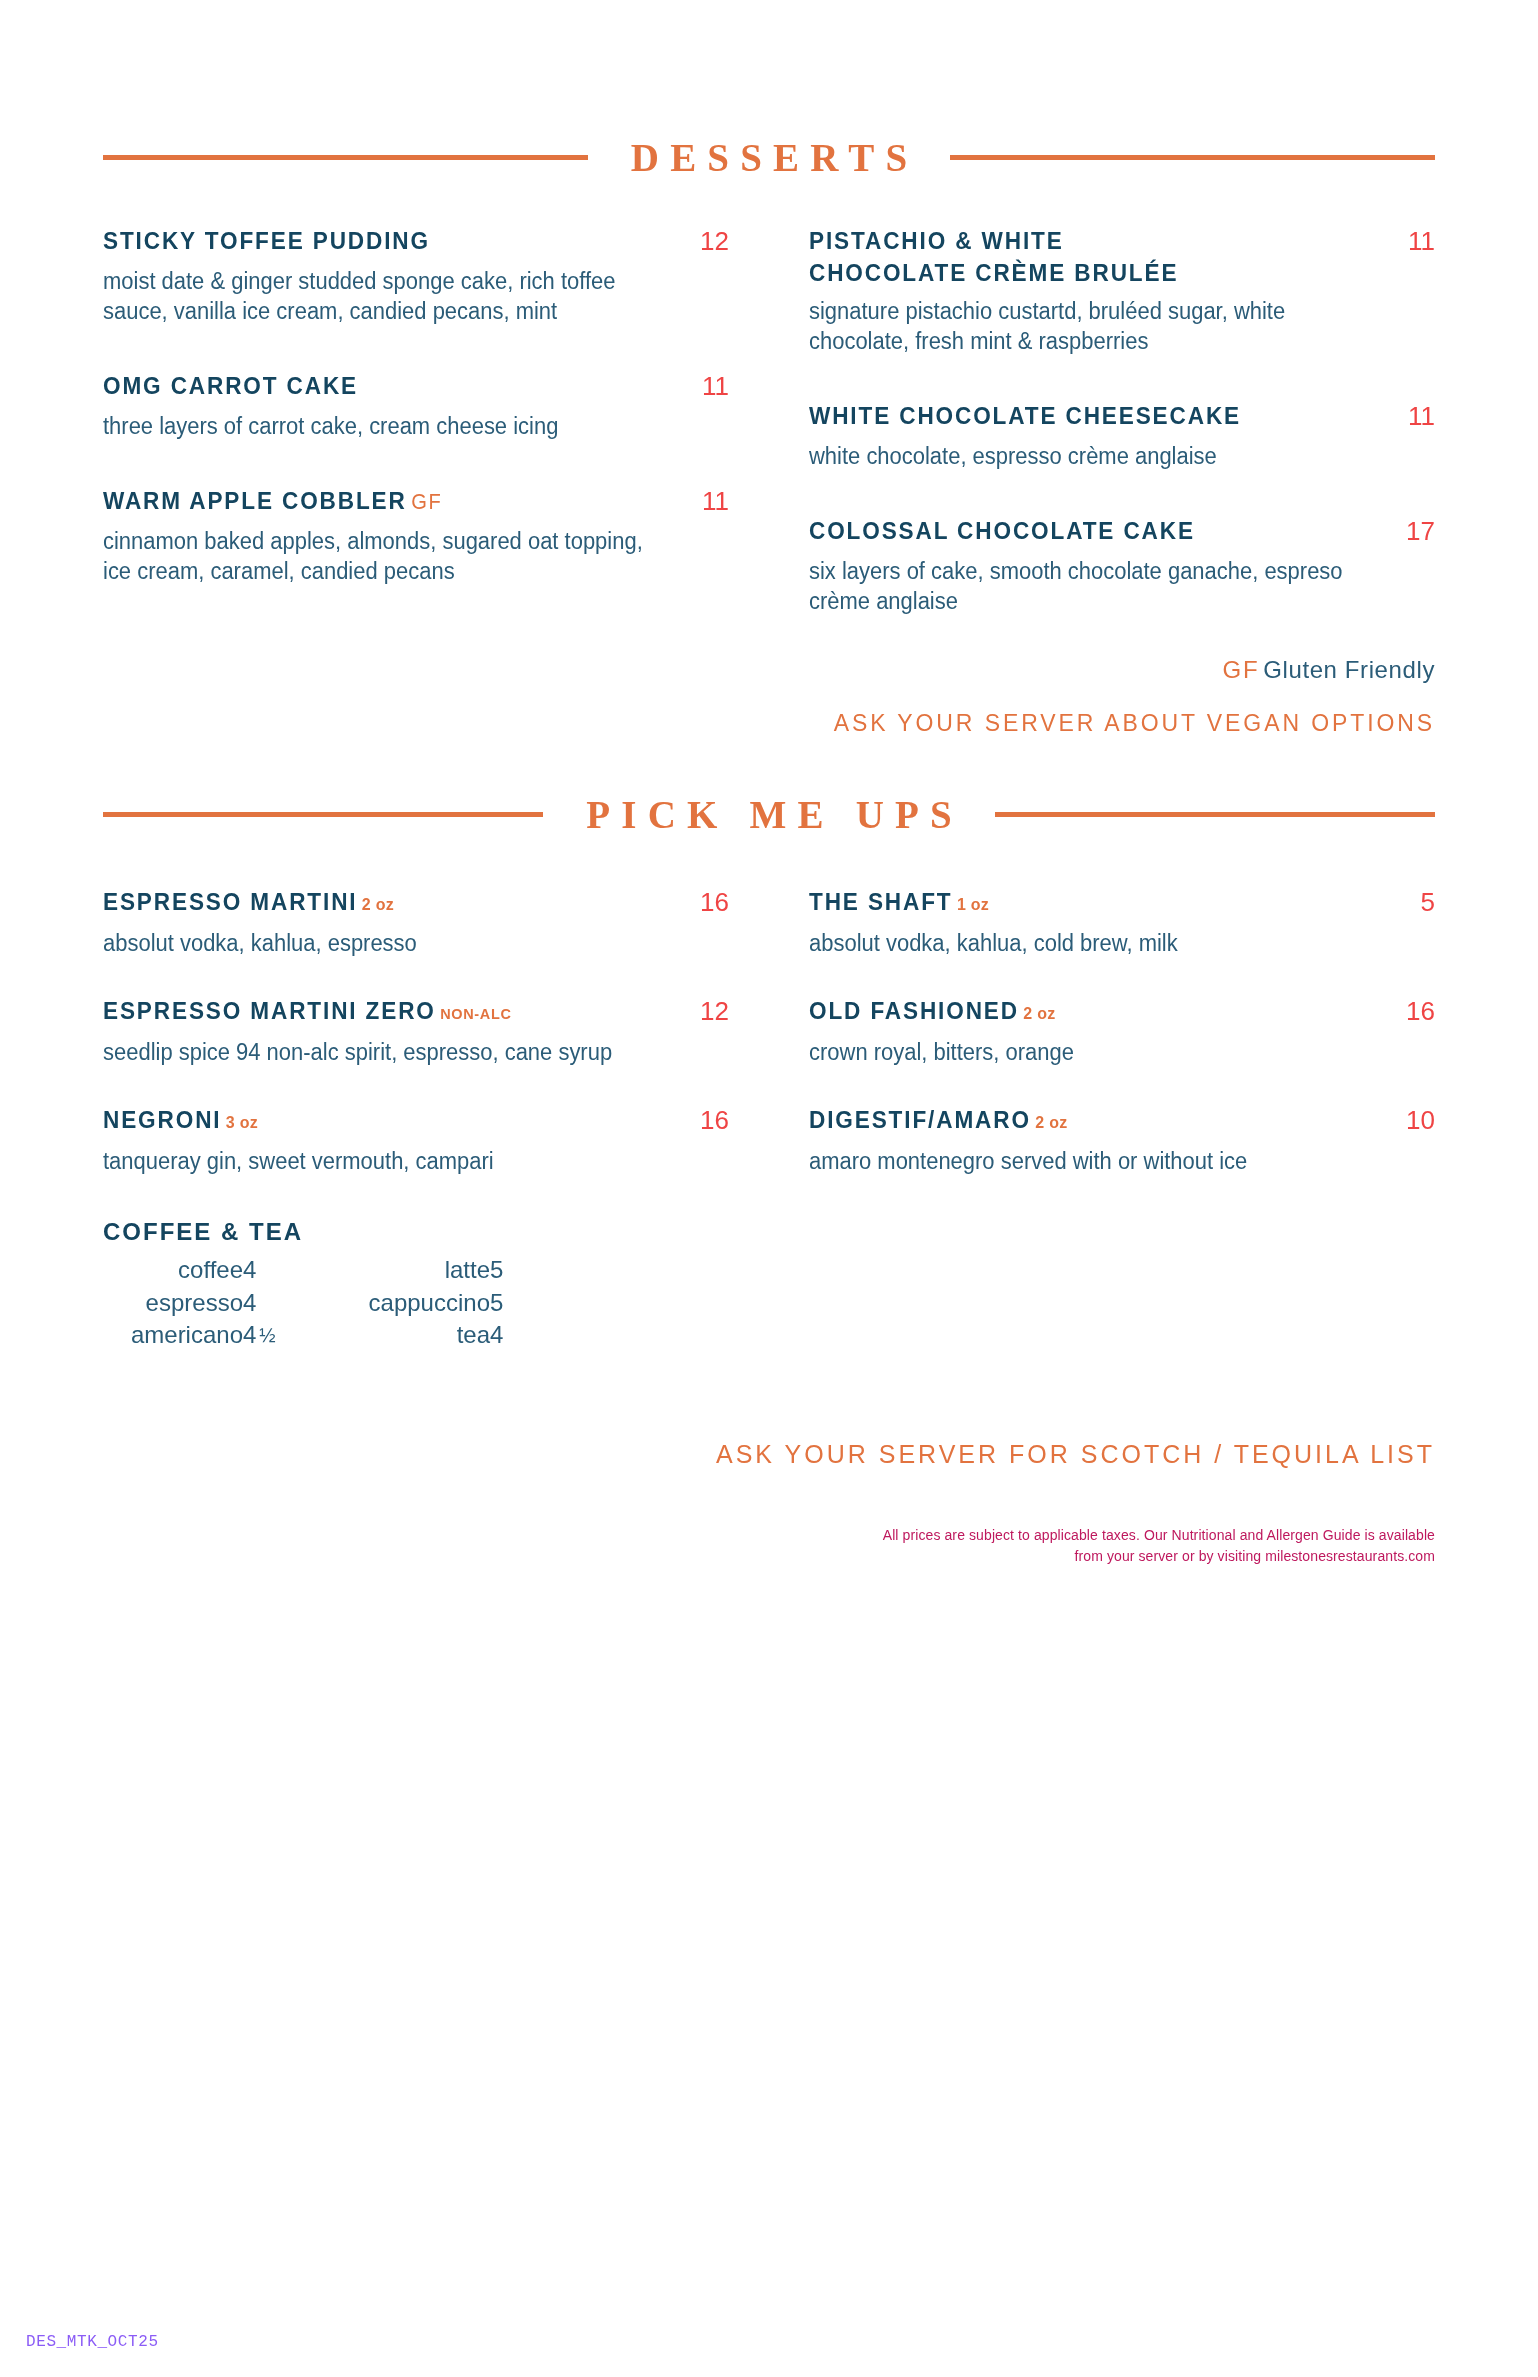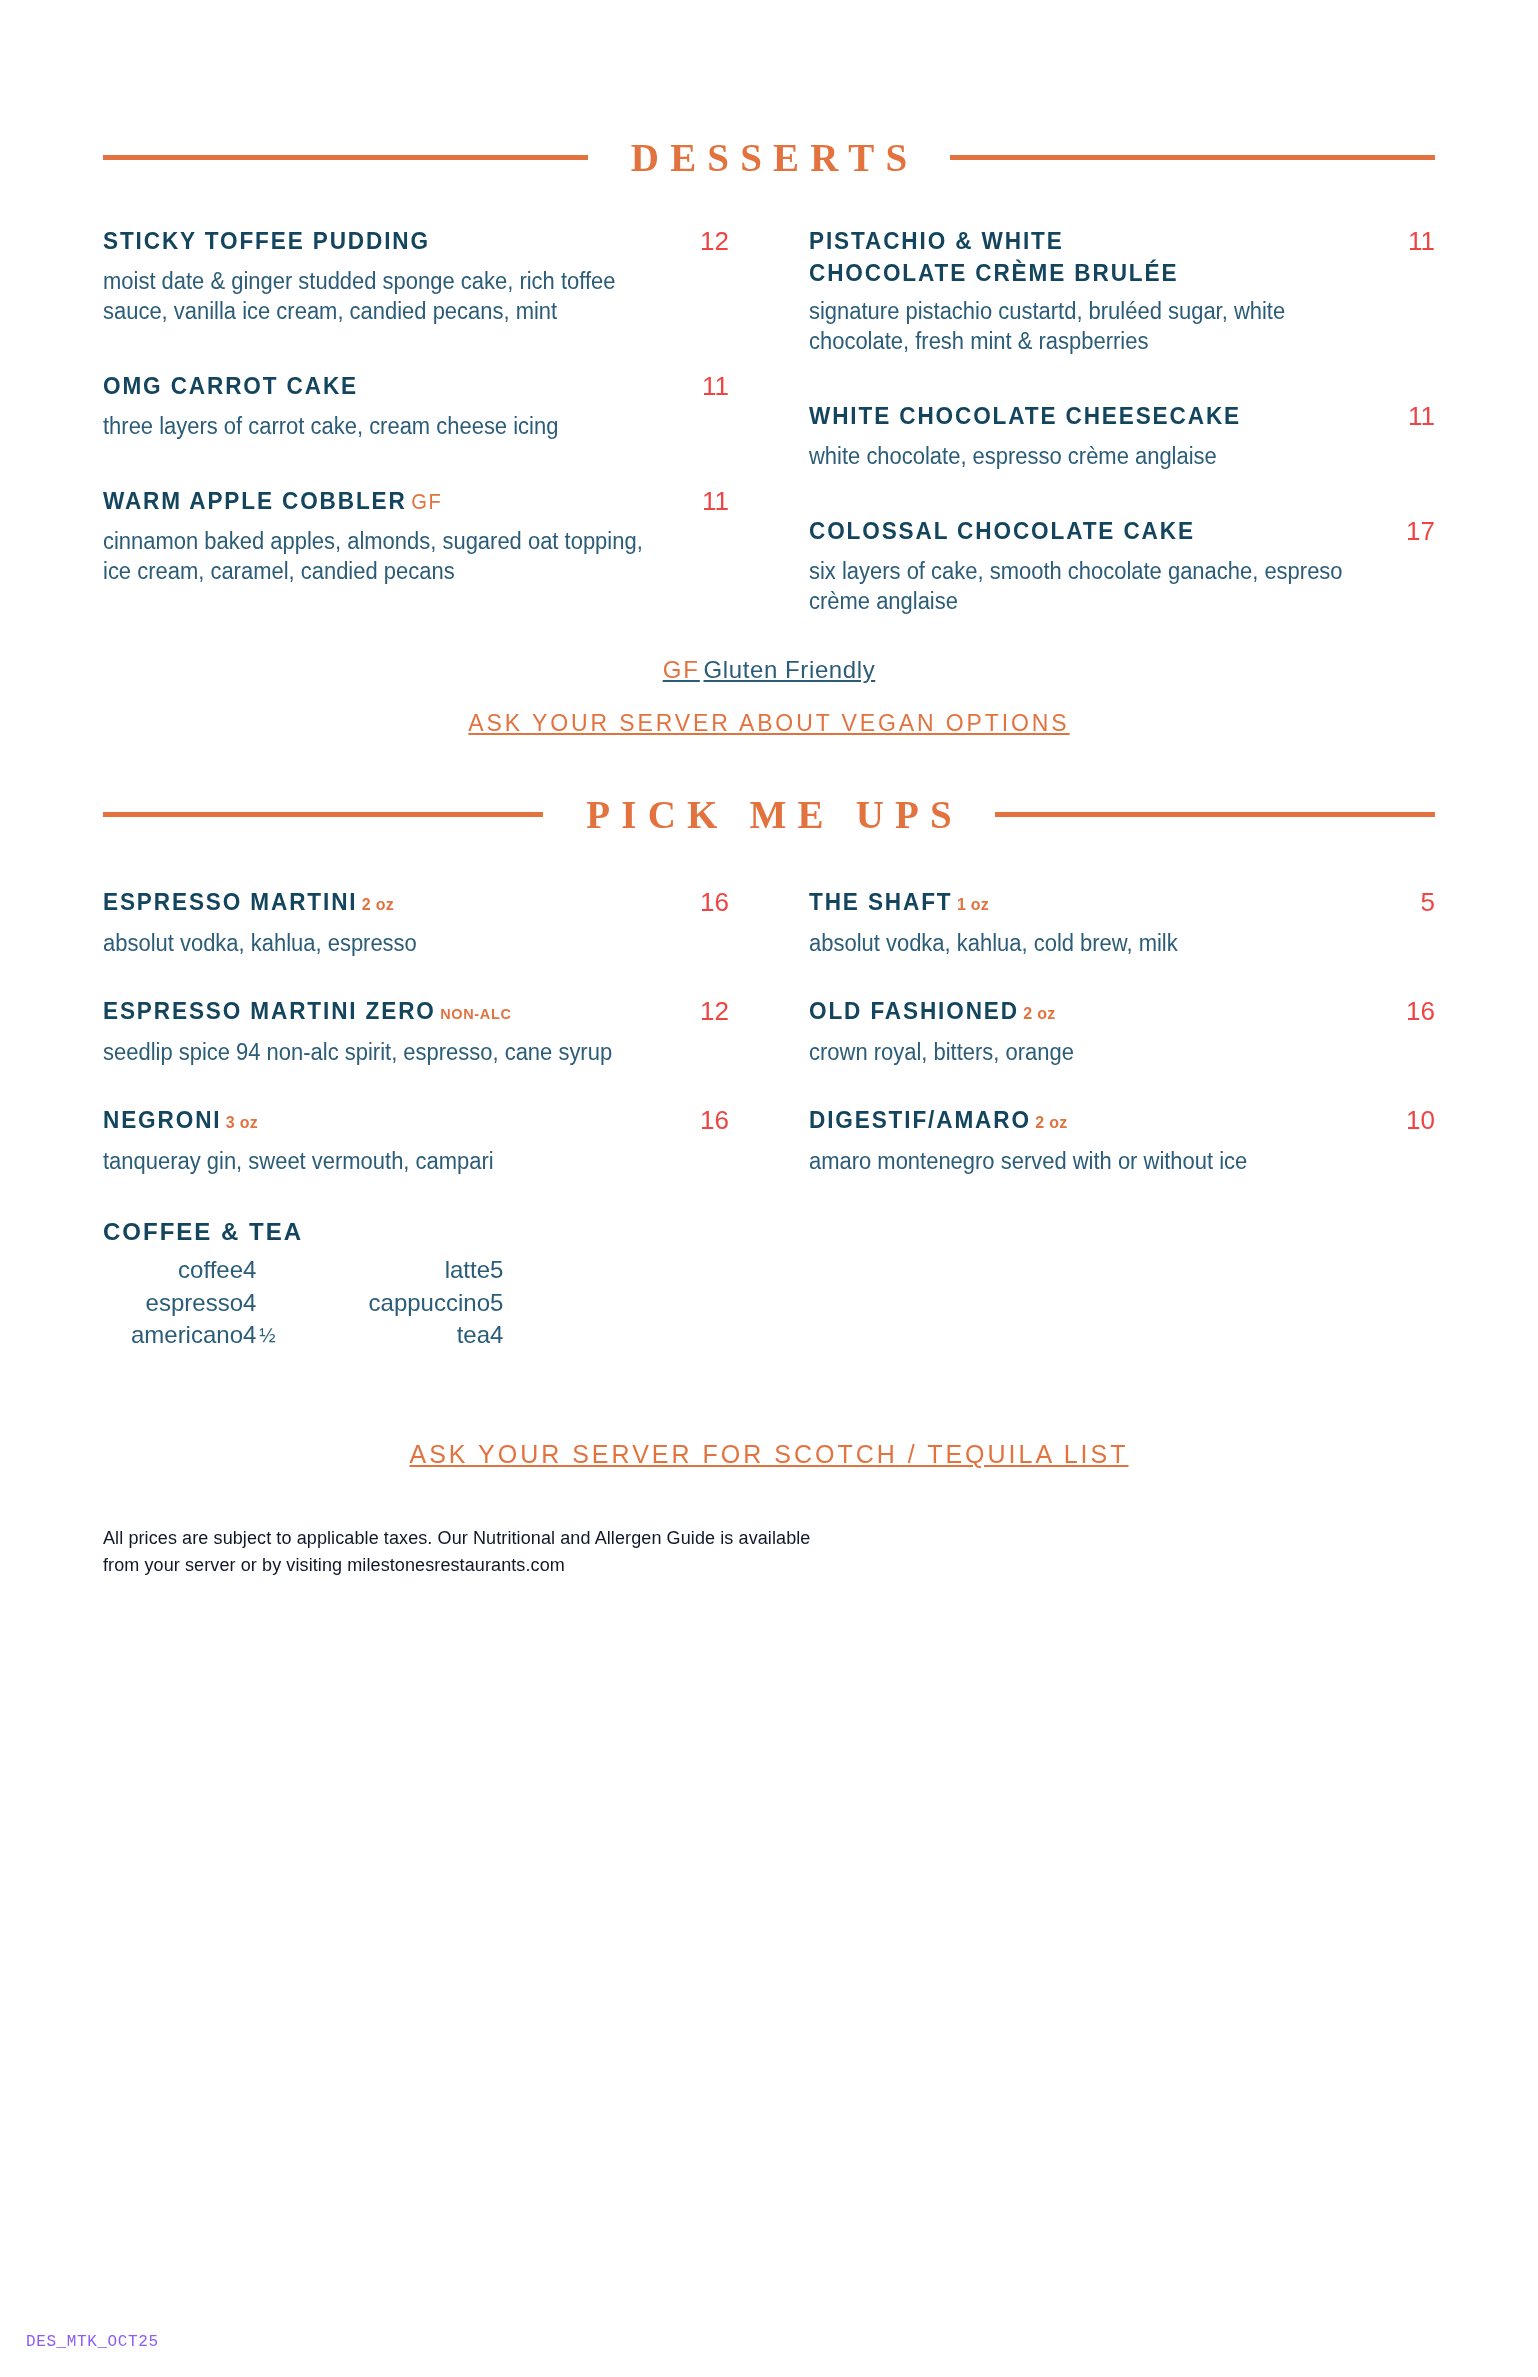--- a/index.html
+++ b/index.html
@@ -102,23 +102,22 @@
     line-height: 1.30;
     color: #2b5c78;
     max-width: 573px;
     margin-top: 8.4px;
     transform: scaleX(0.955);
     transform-origin: left top;
   }
 
   
   .center-note {
-    text-align: center;
+    text-align: right;
     line-height: 1.3;
-    text-decoration: underline;
   }
   .note-gf {
     font-size: 24px;
     letter-spacing: 0.6px;
     color: #2b5c78;
   }
   .note-gf .gfmark {
     color: #e2733f;
     letter-spacing: 1.9px;
     margin-right: 3.7px;
@@ -149,24 +148,24 @@
     font-size: 24px;
     color: #2b5c78;
     max-width: 559px;
   }
   .ct-grid .name { white-space: nowrap; text-align: right; }
   .ct-grid .price { white-space: nowrap; }
   .ct-grid .frac { font-size: 19.6px; vertical-align: 0.9px; margin-left: 2.8px; }
 
   
   .fineprint {
-    text-align: left;
-    font-size: 18px;
+    text-align: right;
+    font-size: 14px;
     line-height: 1.52;
-    color: #0f172a;
+    color: #be185d;
     letter-spacing: 0.1px;
   }
 
   .doccode {
     position: absolute;
     left: 26px;
     bottom: 26px;
     font-family: "Liberation Mono", "DejaVu Sans Mono", monospace;
     font-size: 16px;
     letter-spacing: 0.6px;

